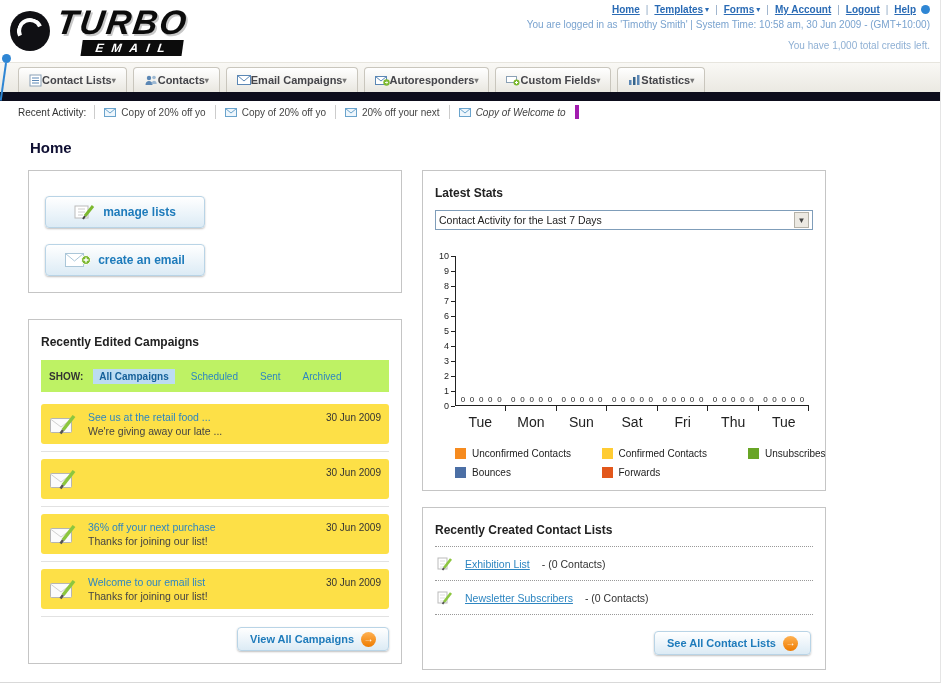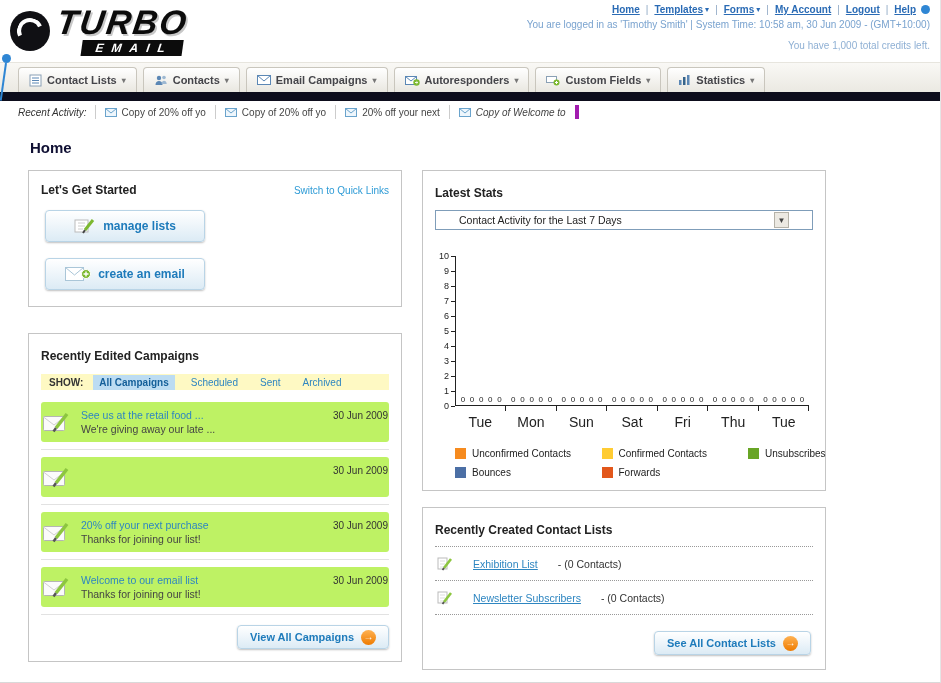--- a/index.html
+++ b/index.html
@@ -23,27 +23,27 @@
   .top-nav li { display:flex; align-items:center; }
   .top-nav li + li::before { content:"|"; color:#8fa8c4; margin:0 6px; }
   .top-nav a { color:#2a6bb5; text-decoration:underline; font-weight:bold; cursor:pointer; }
   .top-nav .nav-arrow { color:#2a6bb5; font-size:8px; margin-left:2px; }
   .blue-dot { width:9px; height:9px; border-radius:50%; background:#2f86d4; display:inline-block; margin-left:5px; }
   .session-line { color:#7aa3cf; font-size:10px; margin-top:4px; }
   .credits-line { color:#8fb0d4; font-size:10px; margin-top:10px; }
 
   
   .tabbar { height:30px; background:linear-gradient(#f9f8f5,#ebe9e2); border-top:1px solid #e7e5de; display:flex; align-items:flex-end; padding-left:18px; gap:6px; }
-  .tab { height:25px; display:flex; align-items:center; gap:5px; padding:0 10px; background:linear-gradient(#ffffff,#e9e7e0); border:1px solid #c9c6bd; border-bottom:none; border-radius:4px 4px 0 0; font-size:11px; font-weight:bold; color:#45454a; cursor:pointer; white-space:nowrap; }
+  .tab { height:25px; display:flex; align-items:center; padding:0 10px; background:linear-gradient(#ffffff,#e9e7e0); border:1px solid #c9c6bd; border-bottom:none; border-radius:4px 4px 0 0; font-size:11px; font-weight:bold; color:#45454a; cursor:pointer; white-space:nowrap; }
   .tab .tab-arrow { font-size:8px; color:#777; }
   .darkbar { height:9px; background:#0d0d1c; }
 
   
   .activity-bar { height:22px; display:flex; align-items:center; font-size:10px; color:#333; padding-left:18px; background:#fff; }
-  .activity-label { margin-right:8px; color:#333;font-style:italic; }
+  .activity-label { margin-right:8px; color:#333; }
   .activity-item { display:flex; align-items:center; gap:5px; padding:0 9px; border-left:1px solid #ccc; cursor:pointer; color:#444; height:14px; }
   .activity-item:last-child { border-right:4px solid #a21caf;font-style:italic; }
 
   
   .main { padding:12px 0 0 28px; }
   .page-title { font-size:15px; font-weight:bold; color:#101033; margin:4px 0 14px 2px; }
   .cols { display:flex; gap:20px; align-items:flex-start; }
   .col-left { width:374px; flex:0 0 auto; }
   .col-right { width:404px; flex:0 0 auto; }
   .panel { border:1px solid #c5c5c5; background:#fff; padding:12px; }
@@ -53,55 +53,55 @@
   .get-started { margin-bottom:26px; }
   .gs-head { display:flex; justify-content:space-between; align-items:center; }
   .switch-link { font-size:10px; color:#2e9bd6; cursor:pointer; }
   .gs-buttons { display:flex; gap:16px; margin:13px 4px 4px;flex-direction:column; }
   .btn { display:inline-flex; align-items:center; justify-content:center; gap:7px; border:1px solid #b9d4e6; border-radius:4px; background:linear-gradient(#ffffff,#dcebf5); color:#1e7bbb; font-weight:bold; box-shadow:0 1px 2px rgba(0,0,0,0.25); cursor:pointer; }
   .btn-big { height:32px; font-size:12px; width:160px; }
   .btn-small { height:24px; font-size:11px; padding:0 12px; }
   .go-circle { width:15px; height:15px; border-radius:50%; background:linear-gradient(#ffb253,#ee7b00); color:#fff; font-size:10px; font-weight:bold; display:inline-flex; align-items:center; justify-content:center; line-height:1; }
 
   
-  .filter-bar { background:#fef9c3; display:flex; align-items:center; gap:10px; font-size:10px; height:16px; padding:8px 8px; margin:10px 0 12px; }
+  .filter-bar { background:#bef264; display:flex; align-items:center; gap:10px; font-size:10px; height:16px; padding:16px 8px; margin:10px 0 12px; }
   .show-label { font-weight:bold; color:#333; }
   .filter { color:#2e86c1; cursor:pointer; padding:2px 6px; }
   .filter.active { background:#bcdcf2; color:#145f99; font-weight:bold; }
   .camp-row-wrap { border-bottom:1px solid #e2e2e2; margin-bottom:7px; padding-bottom:7px; }
-  .camp-row { background:#bef264; border-radius:3px; display:flex; align-items:center; gap:9px; padding:6px 1px; min-height:40px; }
+  .camp-row { background:#fde047; border-radius:3px; display:flex; align-items:center; gap:9px; padding:6px 8px; min-height:40px; }
   .camp-text { display:flex; flex-direction:column; gap:2px; }
   .camp-title { color:#2e86c1; font-size:10.5px; cursor:pointer; text-decoration:none; }
   .camp-sub { color:#444; font-size:10.5px; }
   .camp-date { margin-left:auto; font-size:10px; color:#333; align-self:flex-start; padding-top:2px; white-space:nowrap; }
   .view-all-row { display:flex; justify-content:flex-end; margin-top:10px; }
 
   
   .latest-stats { margin-bottom:16px; min-height:300px; }
-  .stats-dropdown { margin-top:9px; border:1px solid #7f9db9; height:20px; display:flex; align-items:center; justify-content:space-between; padding:0 23px; font-size:10.5px; color:#222; background:#fff; cursor:pointer;text-align:center; }
+  .stats-dropdown { margin-top:9px; border:1px solid #7f9db9; height:20px; display:flex; align-items:center; justify-content:space-between; padding:0 3px; font-size:10.5px; color:#222; background:#fff; cursor:pointer;text-align:center; }
   .dd-arrow { font-size:8px; color:#444; background:#ece9e2; border:1px solid #b5b2a8; width:15px; height:16px; display:inline-flex; align-items:center; justify-content:center; }
   .chart-wrap { margin:26px 4px 0; }
   .chart-body { display:flex; }
   .y-axis { display:flex; flex-direction:column; justify-content:space-between; align-items:flex-end; height:150px; width:16px; }
   .ytick { display:flex; align-items:center; gap:2px; height:0; }
   .ytick span { font-size:9px; color:#222; line-height:0; }
   .ytick i { width:4px; height:1px; background:#222; display:block; }
   .plot { flex:1; height:150px; border-left:1px solid #222; border-bottom:1px solid #222; display:flex; position:relative; }
   .cgroup { flex:1; position:relative; }
   .cgroup::after { content:""; position:absolute; right:0; bottom:-6px; width:1px; height:5px; background:#222; }
   .zeros { position:absolute; left:0; right:0; bottom:1px; display:flex; justify-content:space-evenly; font-size:8px; color:#222; }
   .x-labels { display:flex; margin-left:16px; }
   .xlab { flex:1; text-align:center; font-size:14px; color:#222; padding-top:8px; }
   .legend { margin:18px 0 0 16px; display:flex; flex-wrap:wrap; row-gap:8px; width:440px; }
   .legend-item { flex:0 0 33.3%; display:flex; align-items:center; gap:6px; font-size:10px; color:#222; }
   .swatch { width:11px; height:11px; display:inline-block; flex:0 0 auto; }
 
   
   .cl-title { border-bottom:1px dotted #999; padding-bottom:8px; }
-  .cl-item { display:flex; align-items:center; gap:20px; padding:9px 2px; border-bottom:1px dotted #999; font-size:10.5px; }
+  .cl-item { display:flex; align-items:center; gap:12px; padding:9px 2px; border-bottom:1px dotted #999; font-size:10.5px; }
   .cl-name { color:#2e86c1; text-decoration:underline; cursor:pointer; }
   .cl-detail { color:#333; }
   .see-all-row { display:flex; justify-content:flex-end; margin:16px 2px 2px; }
 </style>
 </head>
 <body>
 
 <div class="page">
 
   <div class="header">
@@ -234,24 +234,20 @@
   </div>
 
   <div class="main">
     <div class="page-title">Home</div>
 
     <div class="cols">
 
       <div class="col-left">
 
         <div class="panel get-started">
-          <div class="gs-head">
-            <span class="panel-title">Let's Get Started</span>
-            <span class="switch-link">Switch to Quick Links</span>
-          </div>
           <div class="gs-buttons">
             <button class="btn btn-big">
               <svg width="22" height="18" viewBox="0 0 22 18">
                   <rect x="1" y="3" width="13" height="12" fill="#fff" stroke="#bbb"></rect>
                   <path d="M4 6h7M4 9h7M4 12h5" stroke="#ccc" fill="none"></path>
                   <path d="M11 13 19 3" stroke="#7cb82f" stroke-width="3" fill="none"></path>
                   <path d="M9 16l2-3" stroke="#444" stroke-width="2" fill="none"></path>
                 </svg>
               <span>manage lists</span>
             </button>
@@ -307,21 +303,21 @@
 
           <div class="camp-row-wrap">
             <div class="camp-row">
               <svg width="30" height="24" viewBox="0 0 30 24">
                   <rect x="1.5" y="6.5" width="21" height="14" rx="1" fill="#fbfbfb" stroke="#b5b5b5"></rect>
                   <path d="M1.5 7 12 15 22.5 7" fill="none" stroke="#cfcfcf"></path>
                   <path d="M14 18 25 4" stroke="#8cc63f" stroke-width="3.5" fill="none"></path>
                   <path d="M11.5 21.5 14 18" stroke="#555" stroke-width="2.5" fill="none"></path>
                 </svg>
               <div class="camp-text">
-                <a class="camp-title">20% off your next purchase</a>
+                <a class="camp-title">36% off your next purchase</a>
                 <span class="camp-sub">Thanks for joining our list!</span>
               </div>
               <span class="camp-date">30 Jun 2009</span>
             </div>
           </div>
 
           <div class="camp-row-wrap">
             <div class="camp-row">
               <svg width="30" height="24" viewBox="0 0 30 24">
                   <rect x="1.5" y="6.5" width="21" height="14" rx="1" fill="#fbfbfb" stroke="#b5b5b5"></rect>

